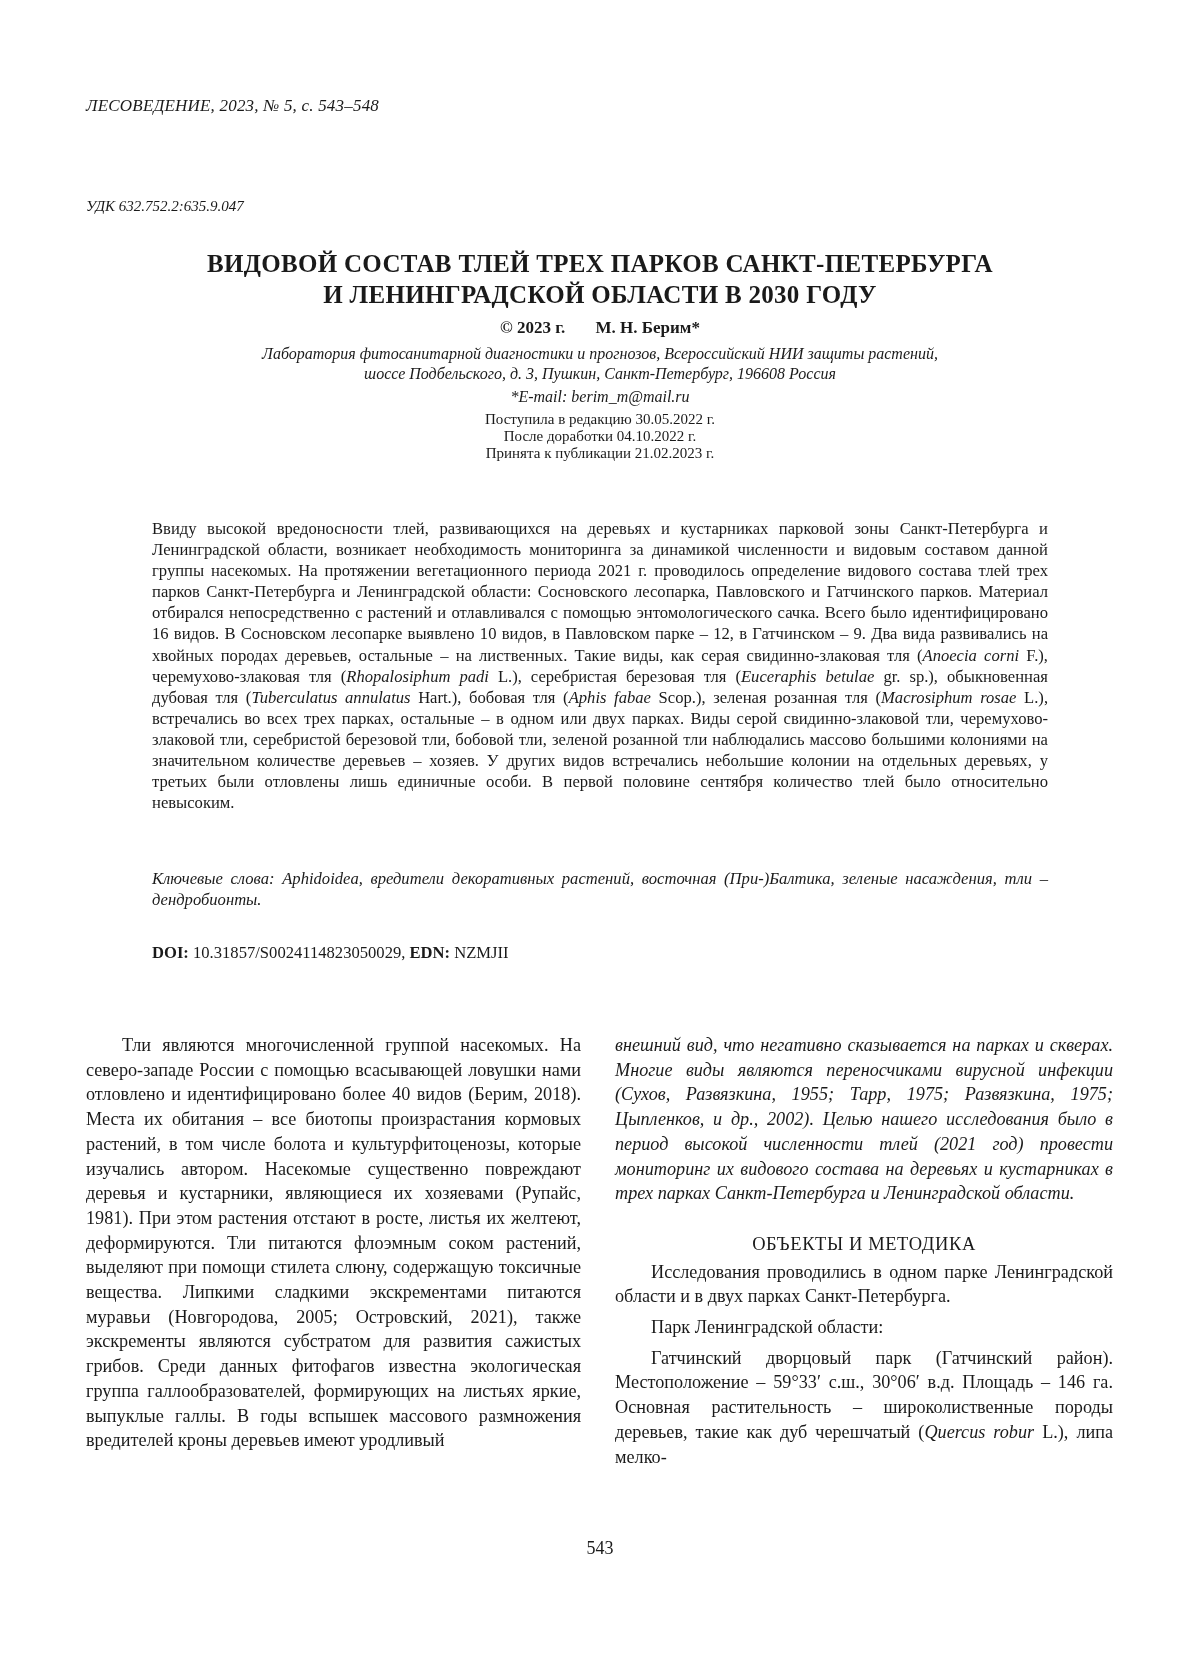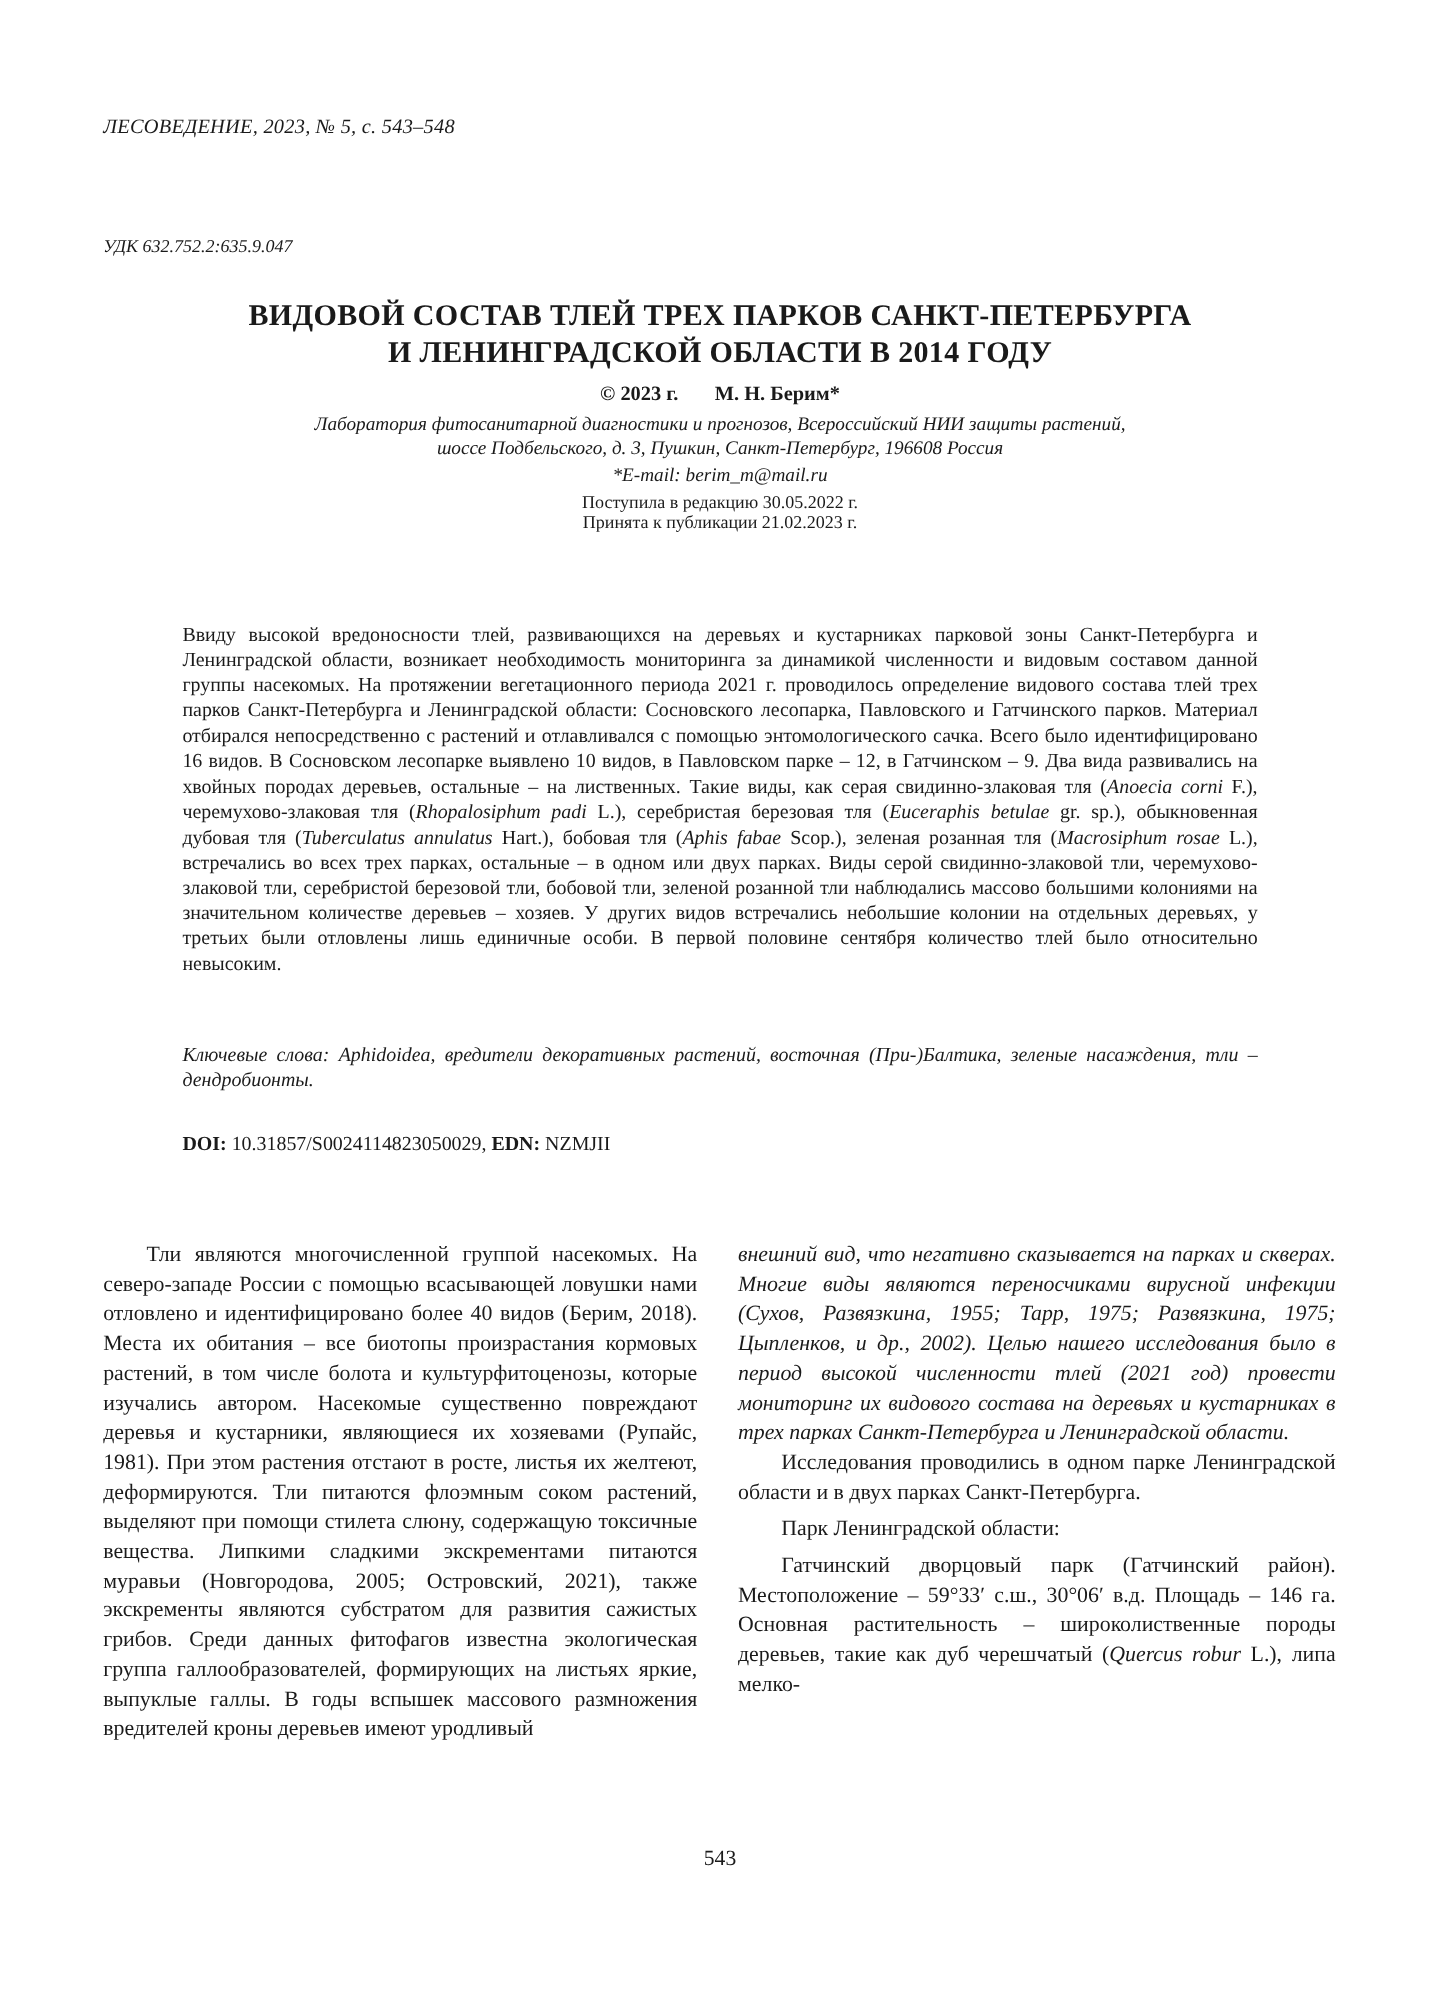--- a/index.html
+++ b/index.html
@@ -91,48 +91,50 @@
 <div class="page">
 
   <div class="journal-line">ЛЕСОВЕДЕНИЕ, 2023, № 5, с. 543–548</div>
 
 
   <div class="udk">УДК 632.752.2:635.9.047</div>
 
   <div class="title-block">
     <div class="title">
       <div>ВИДОВОЙ СОСТАВ ТЛЕЙ ТРЕХ ПАРКОВ САНКТ-ПЕТЕРБУРГА</div>
-      <div>И ЛЕНИНГРАДСКОЙ ОБЛАСТИ В 2014 ГОДУ</div>
+      <div>И ЛЕНИНГРАДСКОЙ ОБЛАСТИ В 2030 ГОДУ</div>
     </div>
     <div class="byline">
       <span class="copy">© 2023 г.</span>
       <span>М. Н. Берим*</span>
     </div>
     <div class="affil">
       <div>Лаборатория фитосанитарной диагностики и прогнозов, Всероссийский НИИ защиты растений,</div>
       <div>шоссе Подбельского, д. 3, Пушкин, Санкт-Петербург, 196608 Россия</div>
     </div>
     <div class="email">*E-mail: berim_m@mail.ru</div>
     <div class="dates">
       <div>Поступила в редакцию 30.05.2022 г.</div>
+      <div>После доработки 04.10.2022 г.</div>
       <div>Принята к публикации 21.02.2023 г.</div>
     </div>
   </div>
 
   <div class="abstract"><span>Ввиду высокой вредоносности тлей, развивающихся на деревьях и кустарниках парковой зоны Санкт-Петербурга и Ленинградской области, возникает необходимость мониторинга за динамикой численности и видовым составом данной группы насекомых. На протяжении вегетационного периода 2021 г. проводилось определение видового состава тлей трех парков Санкт-Петербурга и Ленинградской области: Сосновского лесопарка, Павловского и Гатчинского парков. Материал отбирался непосредственно с растений и отлавливался с помощью энтомологического сачка. Всего было идентифицировано 16 видов. В Сосновском лесопарке выявлено 10 видов, в Павловском парке – 12, в Гатчинском – 9. Два вида развивались на хвойных породах деревьев, остальные – на лиственных. Такие виды, как серая свидинно-злаковая тля (</span><i>Anoecia corni</i><span> F.), черемухово-злаковая тля (</span><i>Rhopalosiphum padi</i><span> L.), серебристая березовая тля (</span><i>Euceraphis betulae</i><span> gr. sp.), обыкновенная дубовая тля (</span><i>Tuberculatus annulatus</i><span> Hart.), бобовая тля (</span><i>Aphis fabae</i><span> Scop.), зеленая розанная тля (</span><i>Macrosiphum rosae</i><span> L.), встречались во всех трех парках, остальные – в одном или двух парках. Виды серой свидинно-злаковой тли, черемухово-злаковой тли, серебристой березовой тли, бобовой тли, зеленой розанной тли наблюдались массово большими колониями на значительном количестве деревьев – хозяев. У других видов встречались небольшие колонии на отдельных деревьях, у третьих были отловлены лишь единичные особи. В первой половине сентября количество тлей было относительно невысоким.</span></div>
 
   <div class="keywords">Ключевые слова: Aphidoidea, вредители декоративных растений, восточная (При-)Балтика, зеленые насаждения, тли – дендробионты.</div>
 
   <div class="doi"><b>DOI:</b><span> 10.31857/S0024114823050029, </span><b>EDN:</b><span> NZMJII</span></div>
 
   <div class="col col-left">
     <p>Тли являются многочисленной группой насекомых. На северо-западе России с помощью всасывающей ловушки нами отловлено и идентифицировано более 40 видов (Берим, 2018). Места их обитания – все биотопы произрастания кормовых растений, в том числе болота и культурфитоценозы, которые изучались автором. Насекомые существенно повреждают деревья и кустарники, являющиеся их хозяевами (Рупайс, 1981). При этом растения отстают в росте, листья их желтеют, деформируются. Тли питаются флоэмным соком растений, выделяют при помощи стилета слюну, содержащую токсичные вещества. Липкими сладкими экскрементами питаются муравьи (Новгородова, 2005; Островский, 2021), также экскременты являются субстратом для развития сажистых грибов. Среди данных фитофагов известна экологическая группа галлообразователей, формирующих на листьях яркие, выпуклые галлы. В годы вспышек массового размножения вредителей кроны деревьев имеют уродливый</p>
   </div>
 
   <div class="col col-right">
     <p class="noindent">внешний вид, что негативно сказывается на парках и скверах. Многие виды являются переносчиками вирусной инфекции (Сухов, Развязкина, 1955; Тарр, 1975; Развязкина, 1975; Цыпленков, и др., 2002). Целью нашего исследования было в период высокой численности тлей (2021 год) провести мониторинг их видового состава на деревьях и кустарниках в трех парках Санкт-Петербурга и Ленинградской области.</p>
+    <div class="heading">ОБЪЕКТЫ И МЕТОДИКА</div>
     <p>Исследования проводились в одном парке Ленинградской области и в двух парках Санкт-Петербурга.</p>
     <p class="para-gap">Парк Ленинградской области:</p>
     <p class="para-gap"><span>Гатчинский дворцовый парк (Гатчинский район). Местоположение – 59°33′ с.ш., 30°06′ в.д. Площадь – 146 га. Основная растительность – широколиственные породы деревьев, такие как дуб черешчатый (</span><i>Quercus robur</i><span> L.), липа мелко-</span></p>
   </div>
 
   <div class="page-number">543</div>
 </div>
 
 </body></html>

